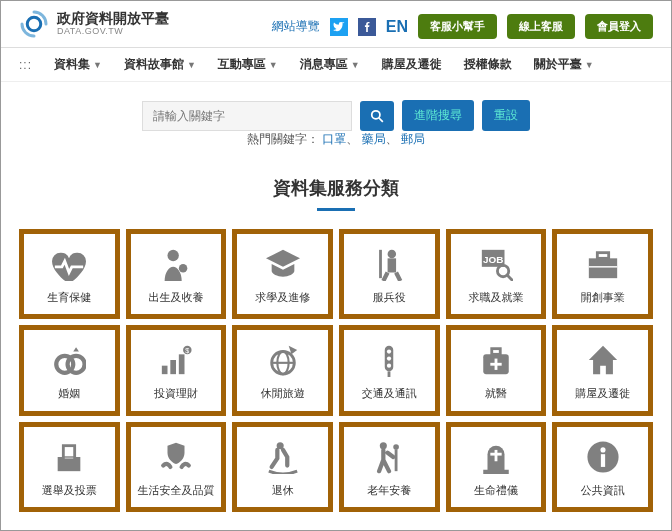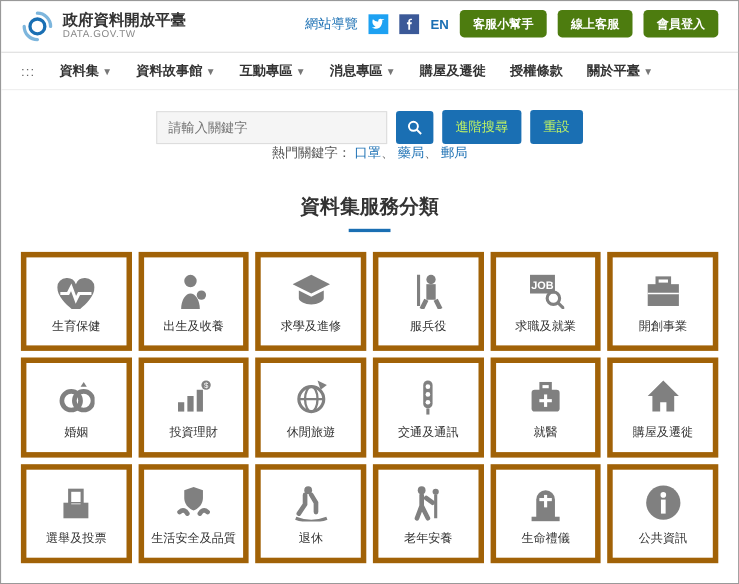--- a/index.html
+++ b/index.html
@@ -1,39 +1,39 @@
 <!DOCTYPE html>
 <html><head>
 <meta charset="utf-8">
 <style>
   * { box-sizing: border-box; margin: 0; padding: 0; }
   body { font-family: "Microsoft JhengHei", Arial, sans-serif; background: #fff; width: 672px; }
   .frame { border: 1px solid #999; }
-  .top { display: flex; align-items: flex-start; padding: 8px 18px; border-bottom: 1px solid #ddd; }
+  .top { display: flex; align-items: flex-end; padding: 8px 18px; border-bottom: 1px solid #ddd; }
   .logo-wrap { display: flex; align-items: center; gap: 8px; }
   .logo-svg { width: 30px; height: 30px; }
   .logo-text-wrap { display: flex; flex-direction: column; line-height: 1.1; }
   .site-title { font-size: 14px; font-weight: bold; color: #333; }
   .site-sub { font-size: 9px; color: #888; letter-spacing: 0.5px; }
   .top-right { margin-left: auto; display: flex; align-items: center; gap: 10px; }
   .sitemap { color: #1a6fb3; font-size: 12px; }
   .sq { width: 18px; height: 18px; display: flex; align-items: center; justify-content: center; color: #fff; }
   .tw { background: #1da1f2; }
   .fb { background: #3b5998; }
-  .en { color: #1a6fb3; font-size: 12px; font-weight: bold; }
+  .en { color: #1a6fb3; font-size: 16px; font-weight: bold; }
   .pill { background: #4d7c0f; color: #fff; font-size: 11px; padding: 5px 12px; border-radius: 4px; font-weight: bold; }
   .nav { display: flex; align-items: center; padding: 8px 18px; gap: 22px; border-bottom: 1px solid #eee; }
   .dots { color: #666; font-size: 12px; letter-spacing: 1px; }
   .nav-item { font-size: 12px; color: #333; font-weight: bold; display: flex; align-items: center; gap: 3px; }
   .chev { font-size: 9px; color: #777; }
   .search-area { text-align: center; padding: 18px 0 14px; }
   .search-row { display: inline-flex; align-items: center; gap: 8px; }
   .search-input { width: 210px; height: 30px; border: 1px solid #ddd; background: #f5f5f5; padding: 0 10px; font-size: 12px; }
   .search-btn { width: 34px; height: 30px; background: #1a6fb3; color: #fff; display: flex; align-items: center; justify-content: center; border-radius: 3px; }
-  .sbtn { background: #1a6fb3; color: #bef264; font-size: 12px; padding: 7px 12px; border-radius: 3px; }
+  .sbtn { background: #1a6fb3; color: #5eead4; font-size: 12px; padding: 7px 12px; border-radius: 3px; }
   .hot { font-size: 12px; color: #555; margin-top: 0; }
   .hot a { color: #1a6fb3; }
   .section { text-align: center; padding: 14px 0 4px; }
   .section h2 { font-size: 18px; color: #333; font-weight: bold; }
   .underline { width: 38px; height: 3px; background: #1a6fb3; margin: 8px auto 0; }
   .grid { display: grid; grid-template-columns: repeat(6, 1fr); gap: 6px; padding: 14px 18px 18px; }
   .card { border: 5px solid #a16207; padding: 12px 4px 10px; display: flex; flex-direction: column; align-items: center; gap: 8px; }
   .card .ic { width: 36px; height: 36px; display: flex; align-items: center; justify-content: center; }
   .card .lbl { font-size: 11px; color: #333; text-align: center; line-height: 1.3; min-height: 14px; }
   svg { display: block; }

